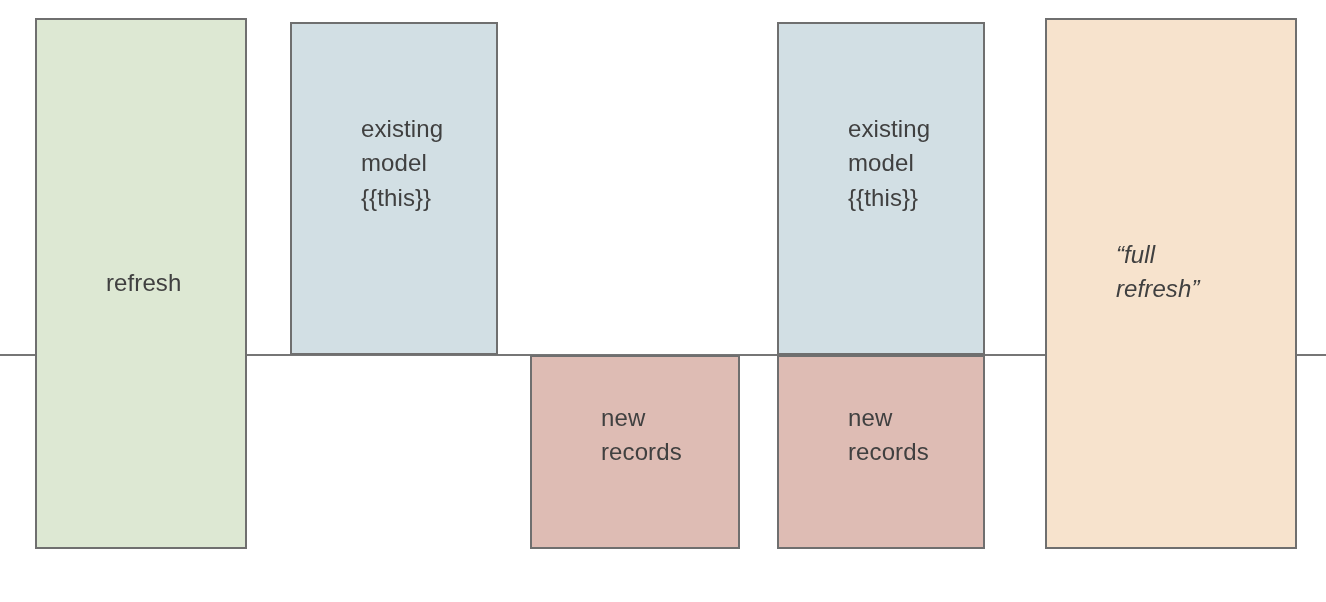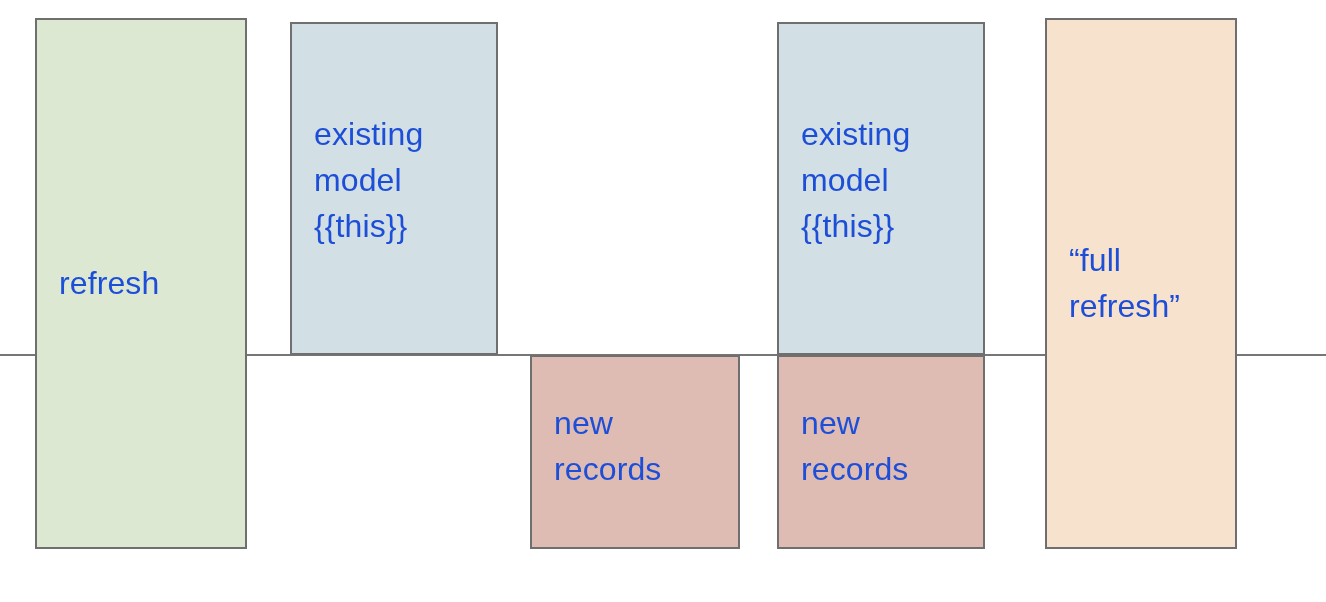--- a/index.html
+++ b/index.html
@@ -27,28 +27,29 @@
   }
   .box {
     position: absolute;
     box-sizing: border-box;
     border: 2px solid #6f6f6f;
     display: flex;
     align-items: center;
     justify-content: flex-start;
   }
   .box .label {
-    font-size: 32px;
+    font-size: 24px;
     line-height: 1.43;
-    color: #1d4ed8;
+    color: #404040;
     padding-left: 22px;
     padding-right: 10px;
     white-space: pre-line;
     text-align: left;
     letter-spacing: 0.1px;
+    margin-left: 47px;
   }
   
   #box-source {
     left: 35px;  top: 18px;  width: 212px; height: 531px;
     background: #dde8d3;
   }
   #box-source .label { padding-bottom: 0; }
 
   #box-existing-model-1 {
     left: 290px; top: 22px;  width: 208px; height: 333px;
@@ -72,23 +73,24 @@
   #box-existing-model-2 .label { padding-top: 88px; }
 
   #box-new-records-2 {
     left: 777px; top: 355px; width: 208px; height: 194px;
     background: #debcb4;
     align-items: flex-start;
   }
   #box-new-records-2 .label { padding-top: 44px; }
 
   #box-full-refresh {
-    left: 1045px; top: 18px; width: 192px; height: 531px;
+    left: 1045px; top: 18px; width: 252px; height: 531px;
     background: #f7e3cd;
     align-items: flex-start;
+    font-style: italic;
   }
   #box-full-refresh .label { padding-top: 218px; }
 </style>
 </head>
 <body>
 
 <div id="canvas">
 
   <div class="axis-line" style="top:354px;"></div>
 

